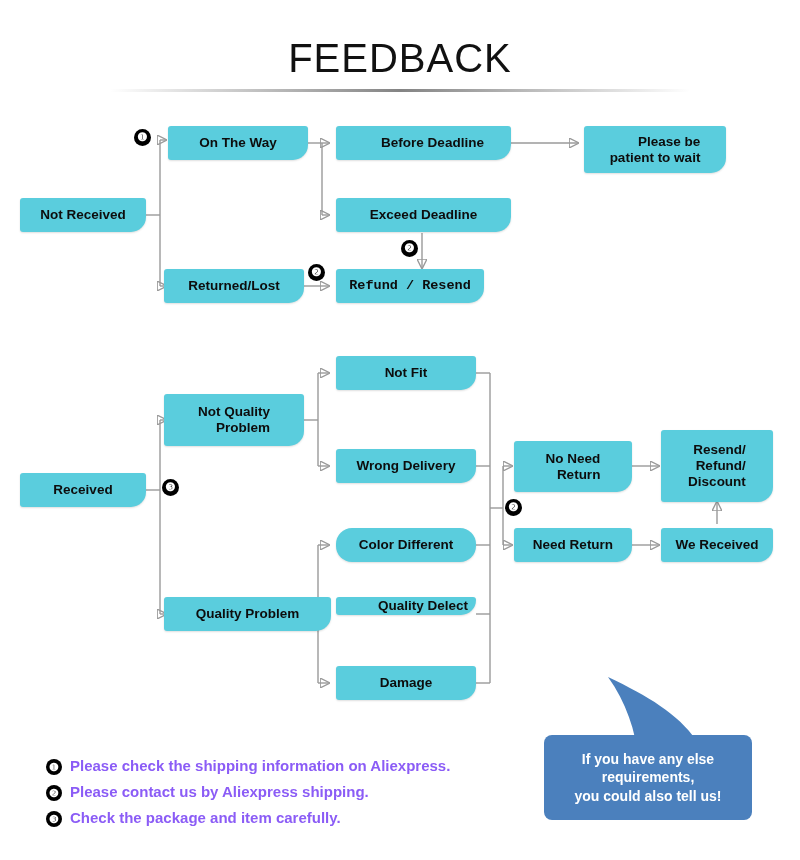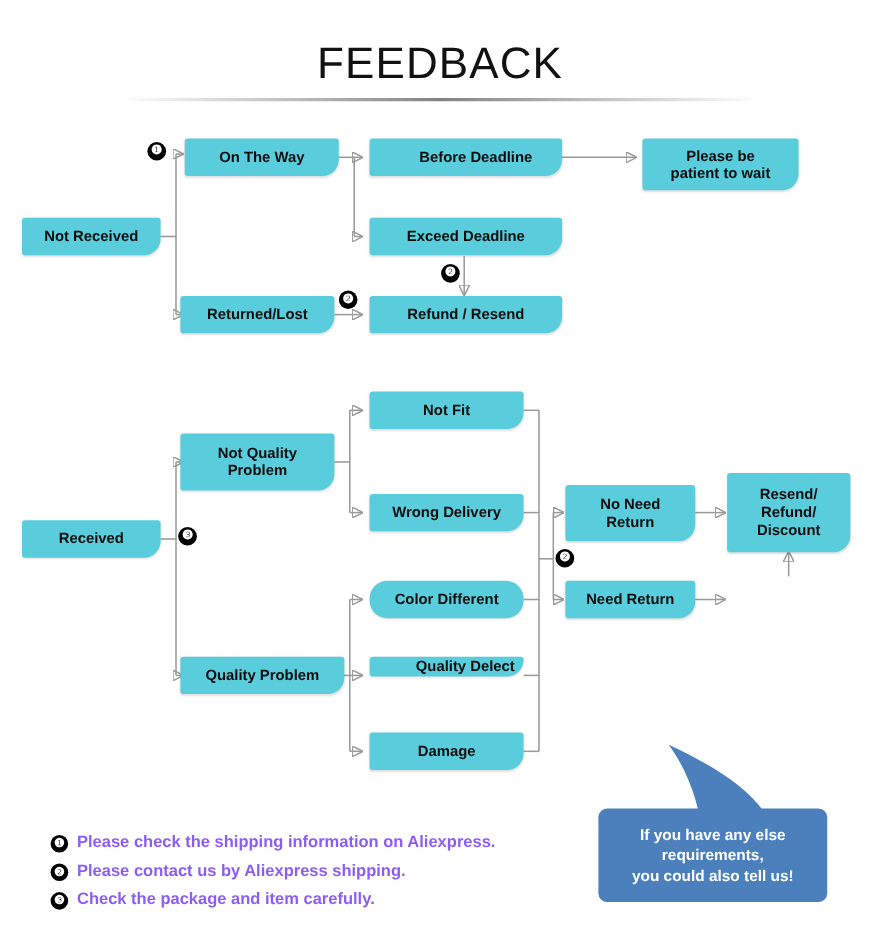--- a/index.html
+++ b/index.html
@@ -66,21 +66,21 @@
   .node {
     position: absolute;
     background: #5ACDDD;
     color: #0d0d0d;
     font-weight: bold;
     font-size: 13.5px;
     line-height: 1.18;
     display: flex;
     align-items: center;
     justify-content: center;
-    text-align: center;
+    text-align: right;
     box-sizing: border-box;
     padding: 2px 6px;
     border-radius: 3px 3px 15px 3px;
     box-shadow: 0 1px 2px rgba(0,0,0,0.13);
     white-space: pre-line;
   }
 
   
   .marker {
     position: absolute;
@@ -236,53 +236,54 @@
   <div class="node" style="left:20px; top:198px; width:126px; height:34px;">Not Received</div>
 
   <div class="node" style="left:168px; top:126px; width:140px; height:34px;">On The Way</div>
 
   <div class="node" style="left:164px; top:269px; width:140px; height:34px;">Returned/Lost</div>
 
   <div class="node" style="left:336px; top:126px; width:175px; height:34px;padding-left:24px;">Before Deadline</div>
 
   <div class="node" style="left:336px; top:198px; width:175px; height:34px;">Exceed Deadline</div>
 
-  <div class="node" style="left:336px; top:269px; width:175px; height:34px;">Refund / Resend</div>
+  <div class="node" style="left:336px; top:269px; width:148px; height:34px;font-family:Liberation Mono, monospace;">Refund / Resend</div>
 
   <div class="node" style="left:584px; top:126px; width:142px; height:47px;">Please be
 patient to wait</div>
 
   <div class="marker" style="left:134px; top:129px;">❶</div>
 
   <div class="marker" style="left:308px; top:264px;">❷</div>
 
   <div class="marker" style="left:401px; top:240px;">❷</div>
 
   <div class="node" style="left:20px; top:473px; width:126px; height:34px;">Received</div>
 
   <div class="node" style="left:164px; top:394px; width:140px; height:52px;">Not Quality
 Problem</div>
 
-  <div class="node" style="left:164px; top:597px; width:149px; height:34px;">Quality Problem</div>
+  <div class="node" style="left:164px; top:597px; width:167px; height:34px;">Quality Problem</div>
 
   <div class="node" style="left:336px; top:356px; width:140px; height:34px;">Not Fit</div>
 
   <div class="node" style="left:336px; top:449px; width:140px; height:34px;">Wrong Delivery</div>
 
   <div class="node" style="left:336px; top:528px; width:140px; height:34px;border-radius:16px;">Color Different</div>
 
   <div class="node" style="left:336px; top:597px; width:140px; height:18px;padding-left:40px;">Quality Delect</div>
 
   <div class="node" style="left:336px; top:666px; width:140px; height:34px;">Damage</div>
 
   <div class="node" style="left:514px; top:441px; width:118px; height:51px;">No Need
 Return</div>
 
   <div class="node" style="left:514px; top:528px; width:118px; height:34px;">Need Return</div>
 
+  <div class="node" style="left:661px; top:528px; width:112px; height:34px;">We Received</div>
 
   <div class="node" style="left:661px; top:430px; width:112px; height:72px;">Resend/
 Refund/
 Discount</div>
 
   <div class="marker" style="left:162px; top:479px;">❸</div>
 
   <div class="marker" style="left:505px; top:499px;">❷</div>
 
   <div class="notes">

